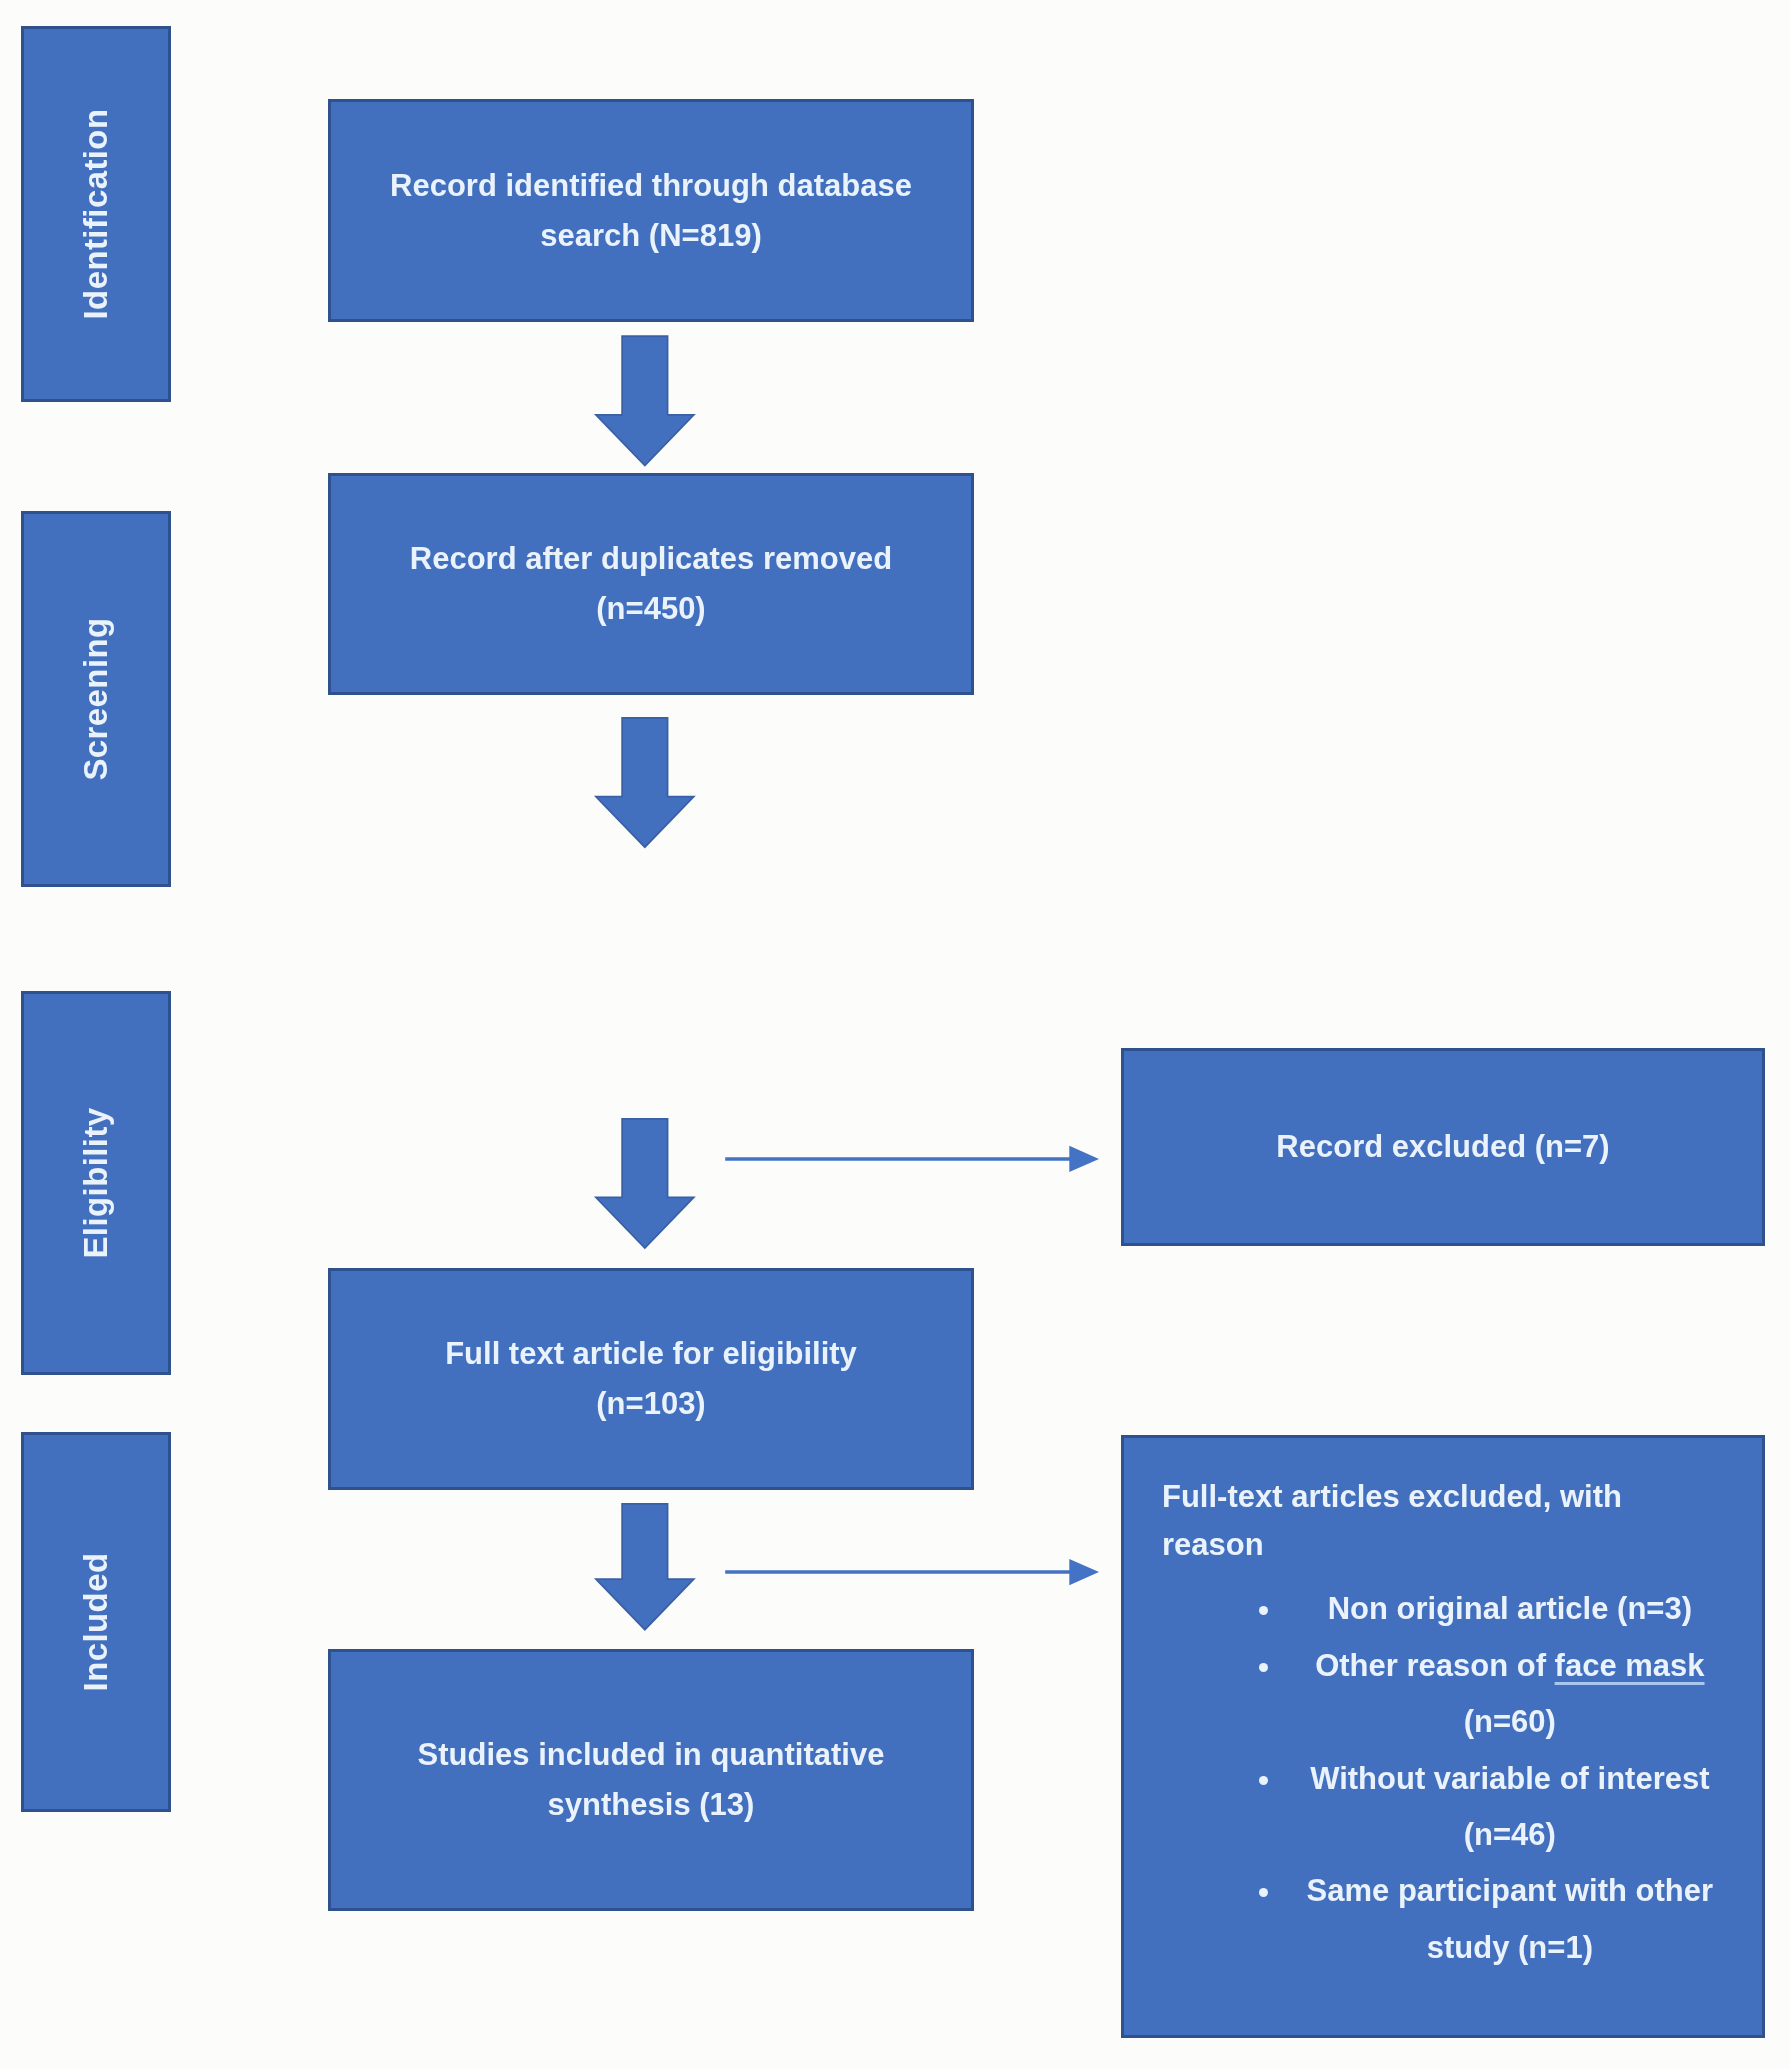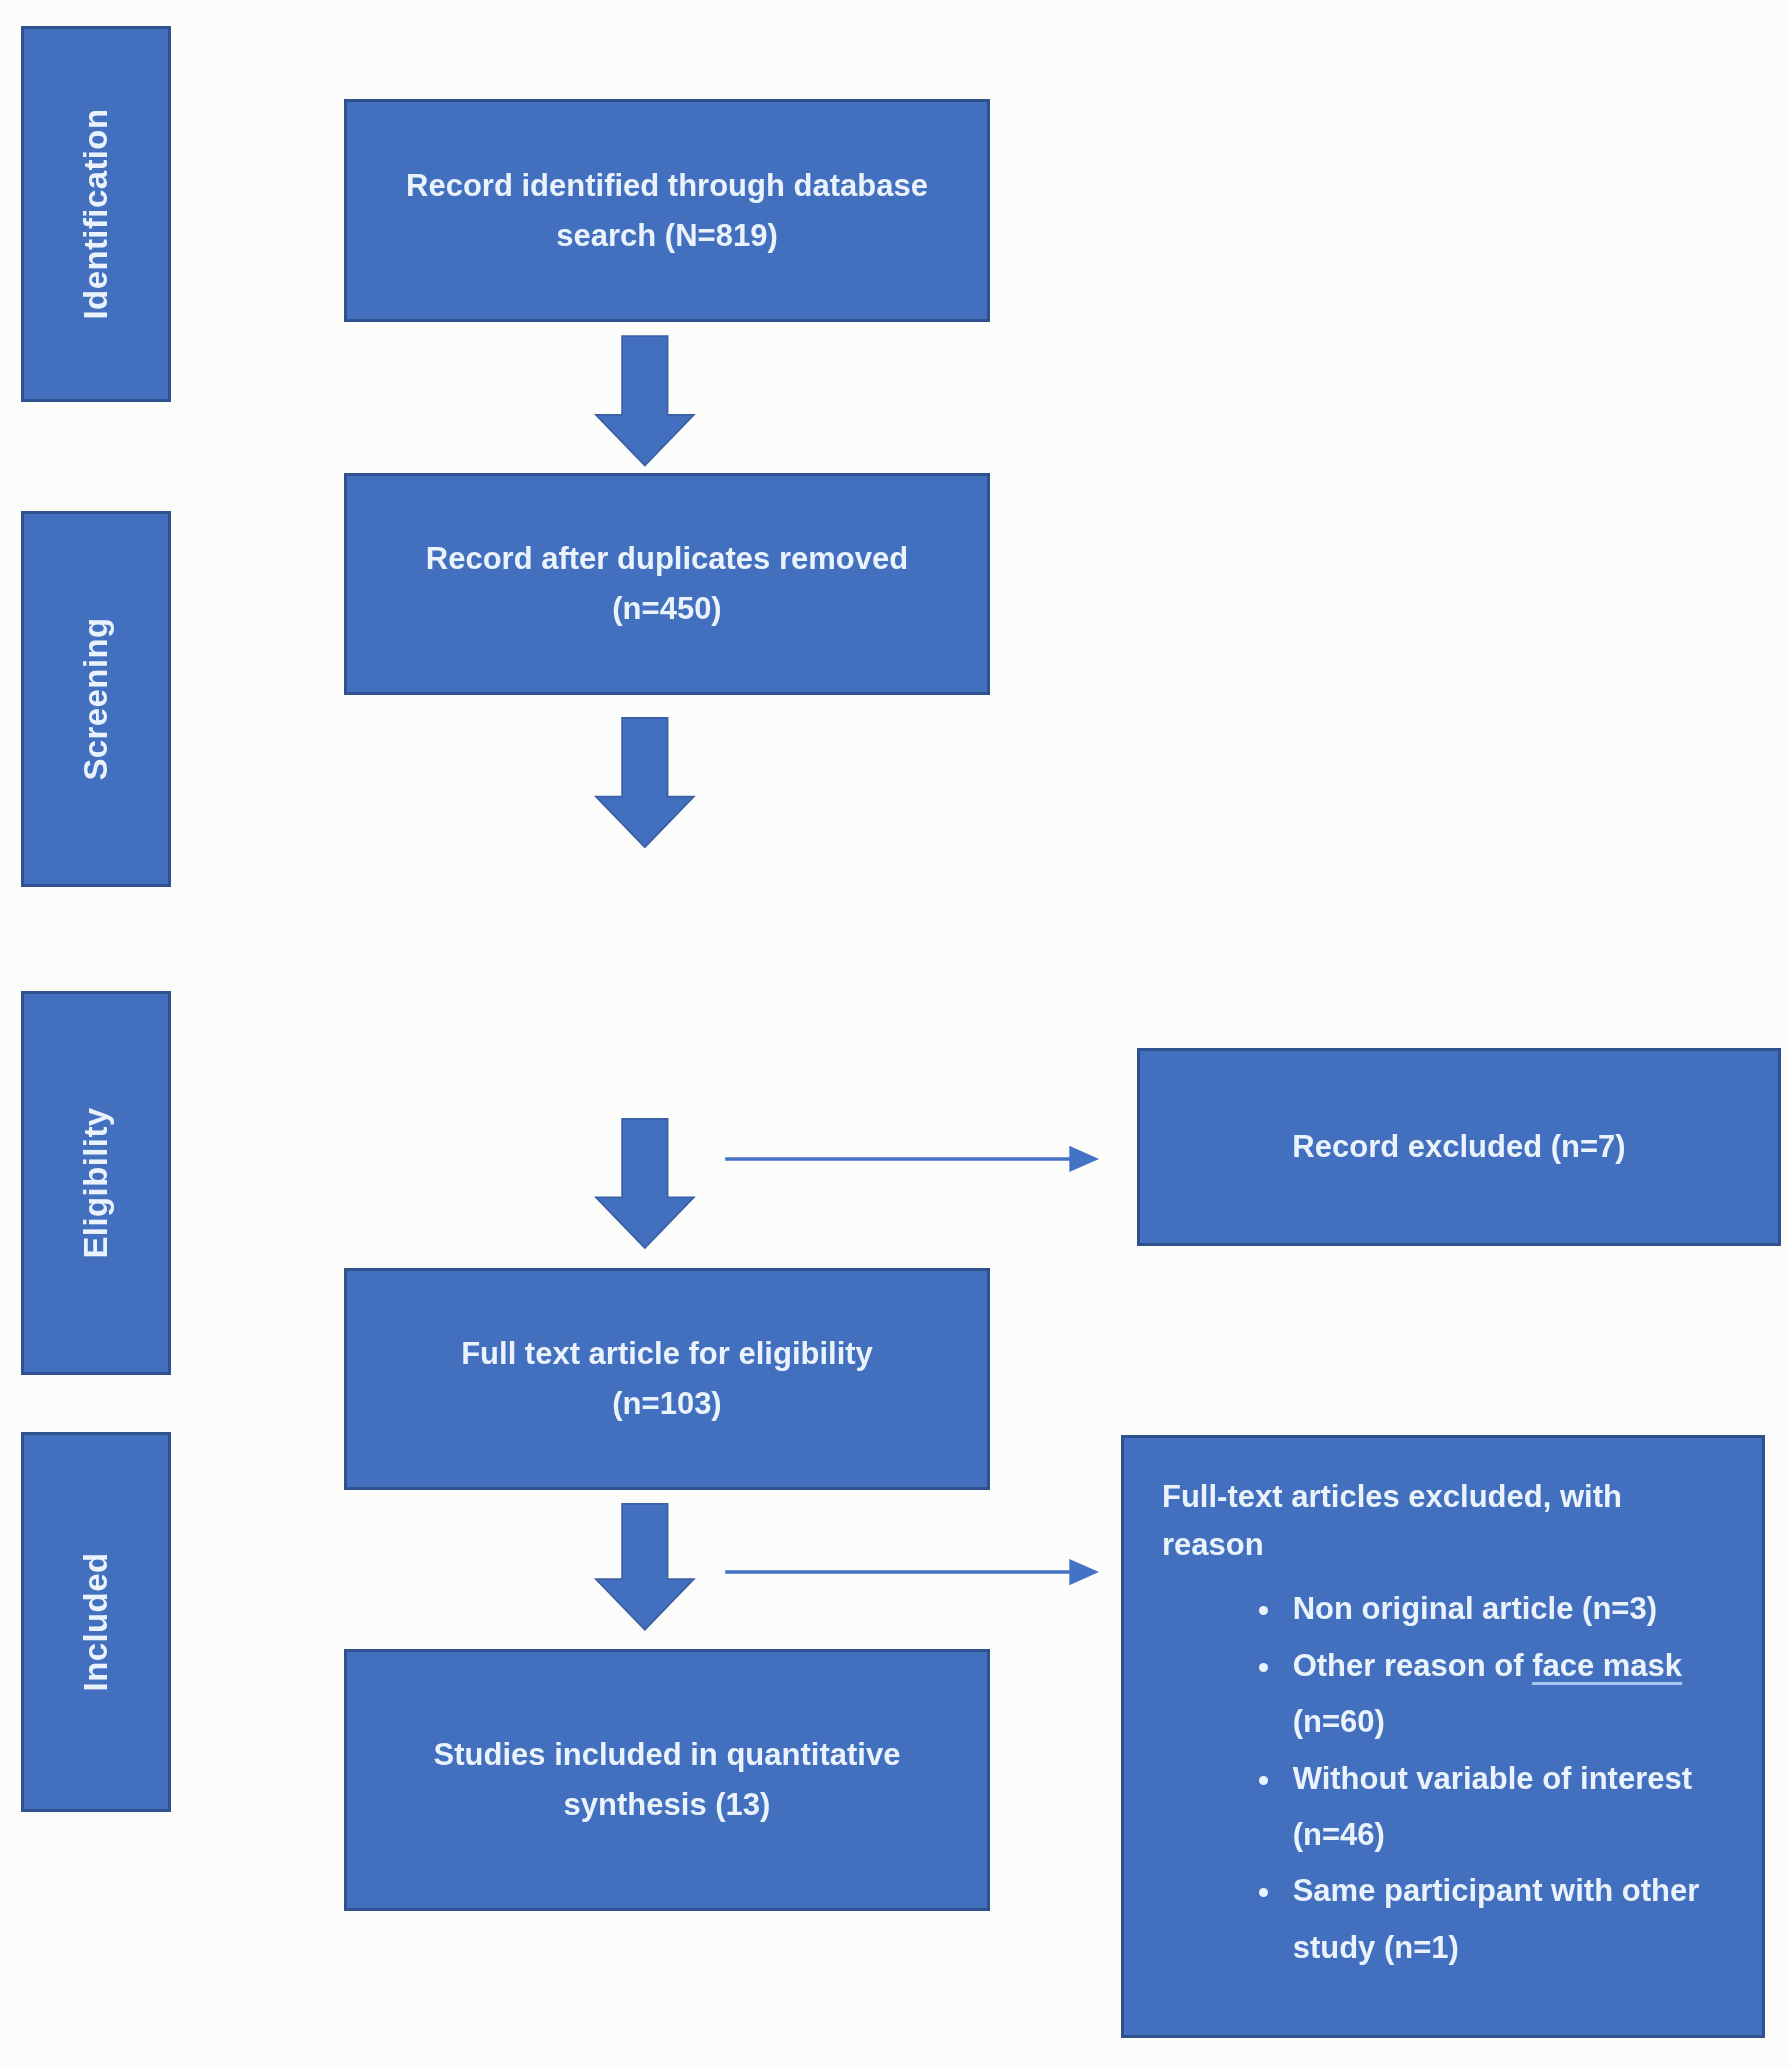--- a/index.html
+++ b/index.html
@@ -49,21 +49,20 @@
 
   .flow-box {
     display: flex;
     align-items: center;
     justify-content: center;
     text-align: center;
     font-size: 31px;
     font-weight: 700;
     line-height: 1.6;
     padding: 0 56px;
-    margin-left: 16px;
   }
   .box-1 { left: 328px; top: 99px;  width: 646px; height: 223px; }
   .box-2 { left: 328px; top: 473px;  width: 646px; height: 222px; }
   .box-3 { left: 328px; top: 857px;  width: 646px; height: 221px; }
   .box-4 { left: 328px; top: 1268px; width: 646px; height: 222px; }
   .box-5 { left: 328px; top: 1649px; width: 646px; height: 262px; }
   .rbox-1 { left: 1121px; top: 1048px; width: 644px; height: 198px; }
 
   .reason-box {
     left: 1121px; top: 1435px;
@@ -71,20 +70,21 @@
     font-size: 31px;
     font-weight: 700;
     padding: 35px 35px 0 38px;
   }
   .reason-title { line-height: 1.55; margin: 0 0 12.2px 0; }
   .reason-list {
     margin: 0;
     padding: 0 0 0 122px;
     list-style: disc outside;
     line-height: 1.82;
+    text-align: center;
   }
   .reason-list li { padding-left: 8.7px; }
   .artifact-underline {
     text-decoration: underline;
     text-decoration-color: #a8c6ee;
     text-decoration-thickness: 2.6px;
     text-underline-offset: 6.1px;
   }
 </style>
 </head>

